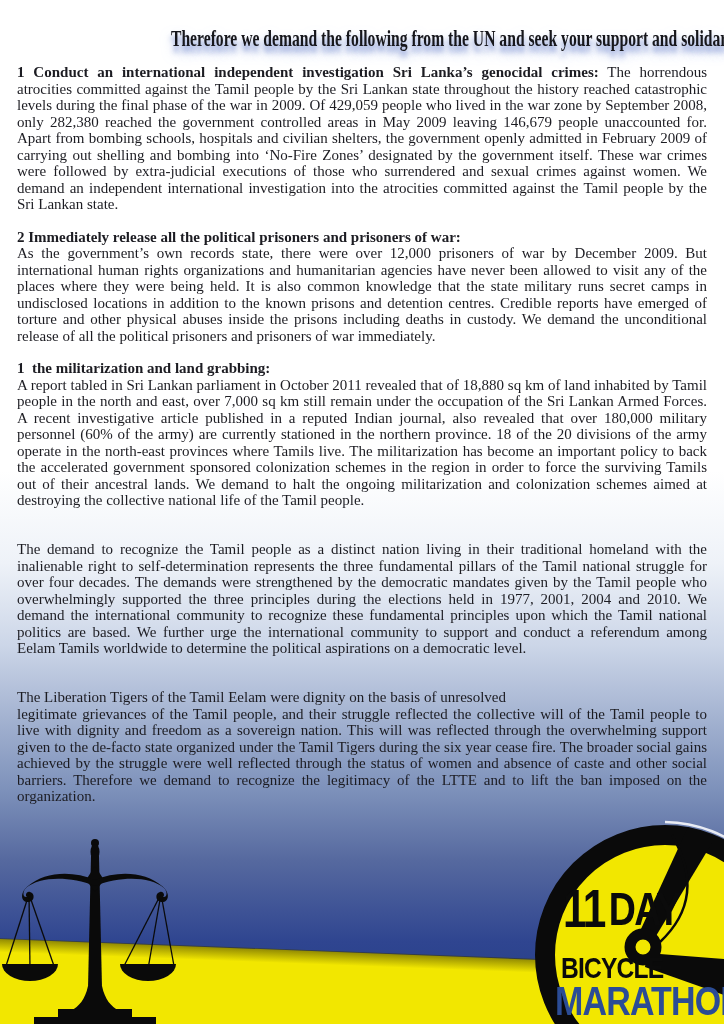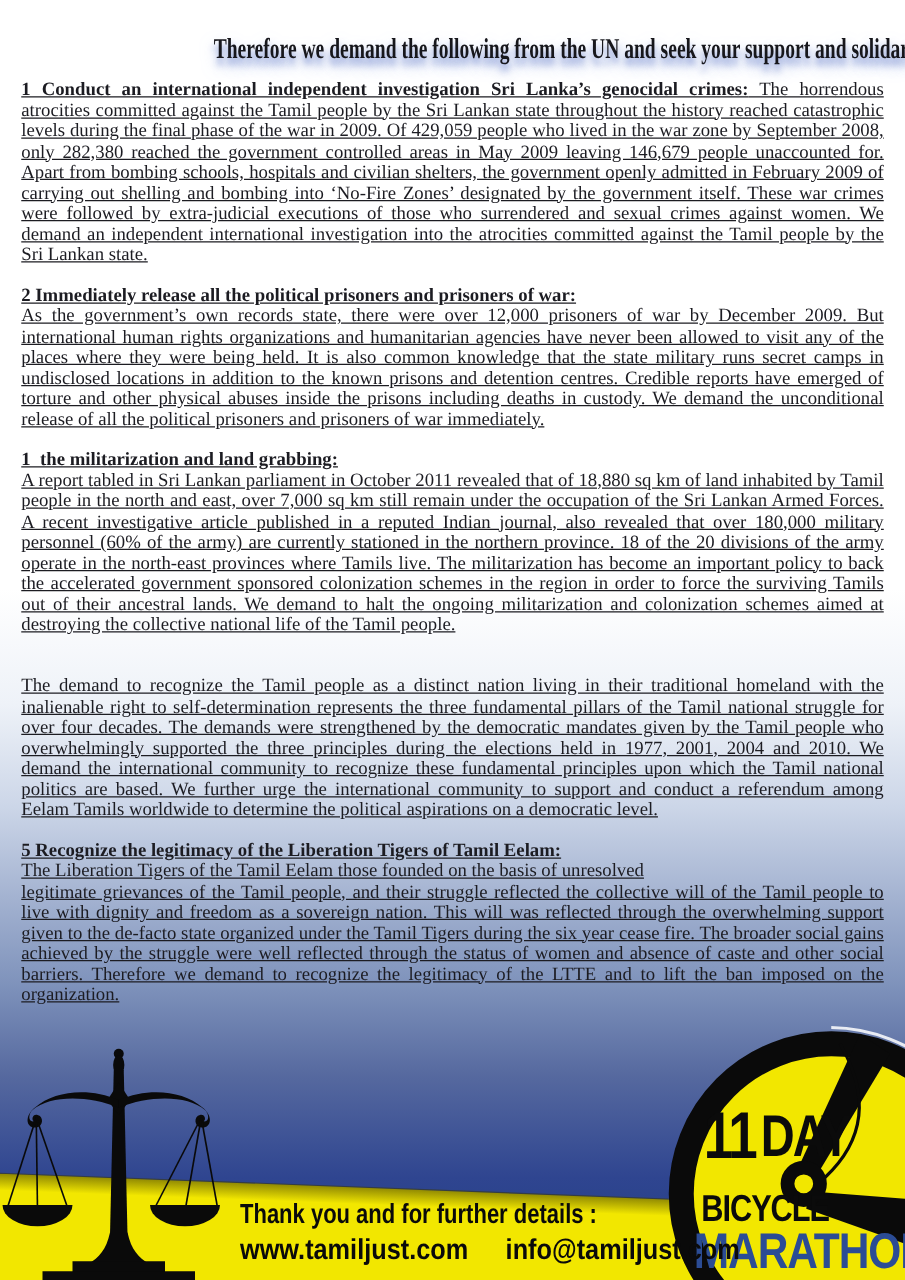--- a/index.html
+++ b/index.html
@@ -30,21 +30,21 @@
     font-size:23px; font-weight:700; color:#17171c;
     text-shadow:0 6px 6px rgba(142,160,216,0.95), 0 7px 14px rgba(142,160,216,0.6);
   }
 
   
   .copy{
     position:absolute; left:17px; top:64px; width:690px; z-index:5;
     color:#1c1c22; font-size:15px; line-height:16.5px;
     text-align:justify;
   }
-  .copy p{margin:0 0 16px 0;text-decoration:underline;}
+  .copy p{margin:0 0 16px 0;}
   .copy .h{font-weight:700; white-space:pre-wrap;margin-top:24px;}
   .copy b{font-weight:700;}
 
   
   .band{
     position:absolute; left:0; top:930px; width:724px; height:94px; z-index:2;
     background:#f2e700;
     -webkit-clip-path:polygon(0 9px,724px 37px,724px 94px,0 94px);
     clip-path:polygon(0 9px,724px 37px,724px 94px,0 94px);
   }
@@ -111,22 +111,22 @@
 
     <p><span class="h">2 Immediately release all the political prisoners and prisoners of war:</span><br>
     <span>As the government’s own records state, there were over 12,000 prisoners of war by December 2009. But international human rights organizations and humanitarian agencies have never been allowed to visit any of the places where they were being held. It is also common knowledge that the state military runs secret camps in undisclosed locations in addition to the known prisons and detention centres. Credible reports have emerged of torture and other physical abuses inside the prisons including deaths in custody. We demand the unconditional release of all the political prisoners and prisoners of war immediately.</span></p>
 
     <p><span class="h">1  the militarization and land grabbing:</span><br>
     <span>A report tabled in Sri Lankan parliament in October 2011 revealed that of 18,880 sq km of land inhabited by Tamil people in the north and east, over 7,000 sq km still remain under the occupation of the Sri Lankan Armed Forces. A recent investigative article published in a reputed Indian journal, also revealed that over 180,000 military personnel (60% of the army) are currently stationed in the northern province. 18 of the 20 divisions of the army operate in the north-east provinces where Tamils live. The militarization has become an important policy to back the accelerated government sponsored colonization schemes in the region in order to force the surviving Tamils out of their ancestral lands. We demand to halt the ongoing militarization and colonization schemes aimed at destroying the collective national life of the Tamil people.</span></p>
 
     <p><br>
     <span>The demand to recognize the Tamil people as a distinct nation living in their traditional homeland with the inalienable right to self-determination represents the three fundamental pillars of the Tamil national struggle for over four decades. The demands were strengthened by the democratic mandates given by the Tamil people who overwhelmingly supported the three principles during the elections held in 1977, 2001, 2004 and 2010. We demand the international community to recognize these fundamental principles upon which the Tamil national politics are based. We further urge the international community to support and conduct a referendum among Eelam Tamils worldwide to determine the political aspirations on a democratic level.</span></p>
 
-    <p><span class="h">5 Recognize the legitimacy of the Liberation Tigers of Tamil Eelam:</span><br>
-    <span>The Liberation Tigers of the Tamil Eelam those founded on the basis of unresolved</span><br>
+    <p><br>
+    <span>The Liberation Tigers of the Tamil Eelam were dignity on the basis of unresolved</span><br>
     <span>legitimate grievances of the Tamil people, and their struggle reflected the collective will of the Tamil people to live with dignity and freedom as a sovereign nation. This will was reflected through the overwhelming support given to the de-facto state organized under the Tamil Tigers during the six year cease fire. The broader social gains achieved by the struggle were well reflected through the status of women and absence of caste and other social barriers. Therefore we demand to recognize the legitimacy of the LTTE and to lift the ban imposed on the organization.</span></p>
   </div>
 
   <div class="band"></div>
   <div class="band-shadow"></div>
 
   <svg class="scales" width="200" height="186" viewBox="0 0 200 186">
     <g fill="#0a0a0a" stroke="none">
       <circle cx="95" cy="5" r="4"></circle>
       <ellipse cx="95" cy="14" rx="4.5" ry="8"></ellipse>
@@ -168,18 +168,14 @@
     <circle cx="123" cy="132" r="13" fill="#f2e700" stroke="#0a0a0a" stroke-width="11"></circle>
   </svg>
 
   <div class="badge-line1">
     <span class="n11">11</span>
     <span class="day">DAY</span>
   </div>
   <div class="badge-bicycle">BICYCLE</div>
   <div class="badge-marathon">MARATHON</div>
 
-  <div class="contact">
-    <span class="l1">Thank you and for further details :</span>
-    <span class="l2"><span>www.tamiljust.com</span><span class="gap"></span><span>info@tamiljust.com</span></span>
-  </div>
 
 </div>
 
 </body></html>

